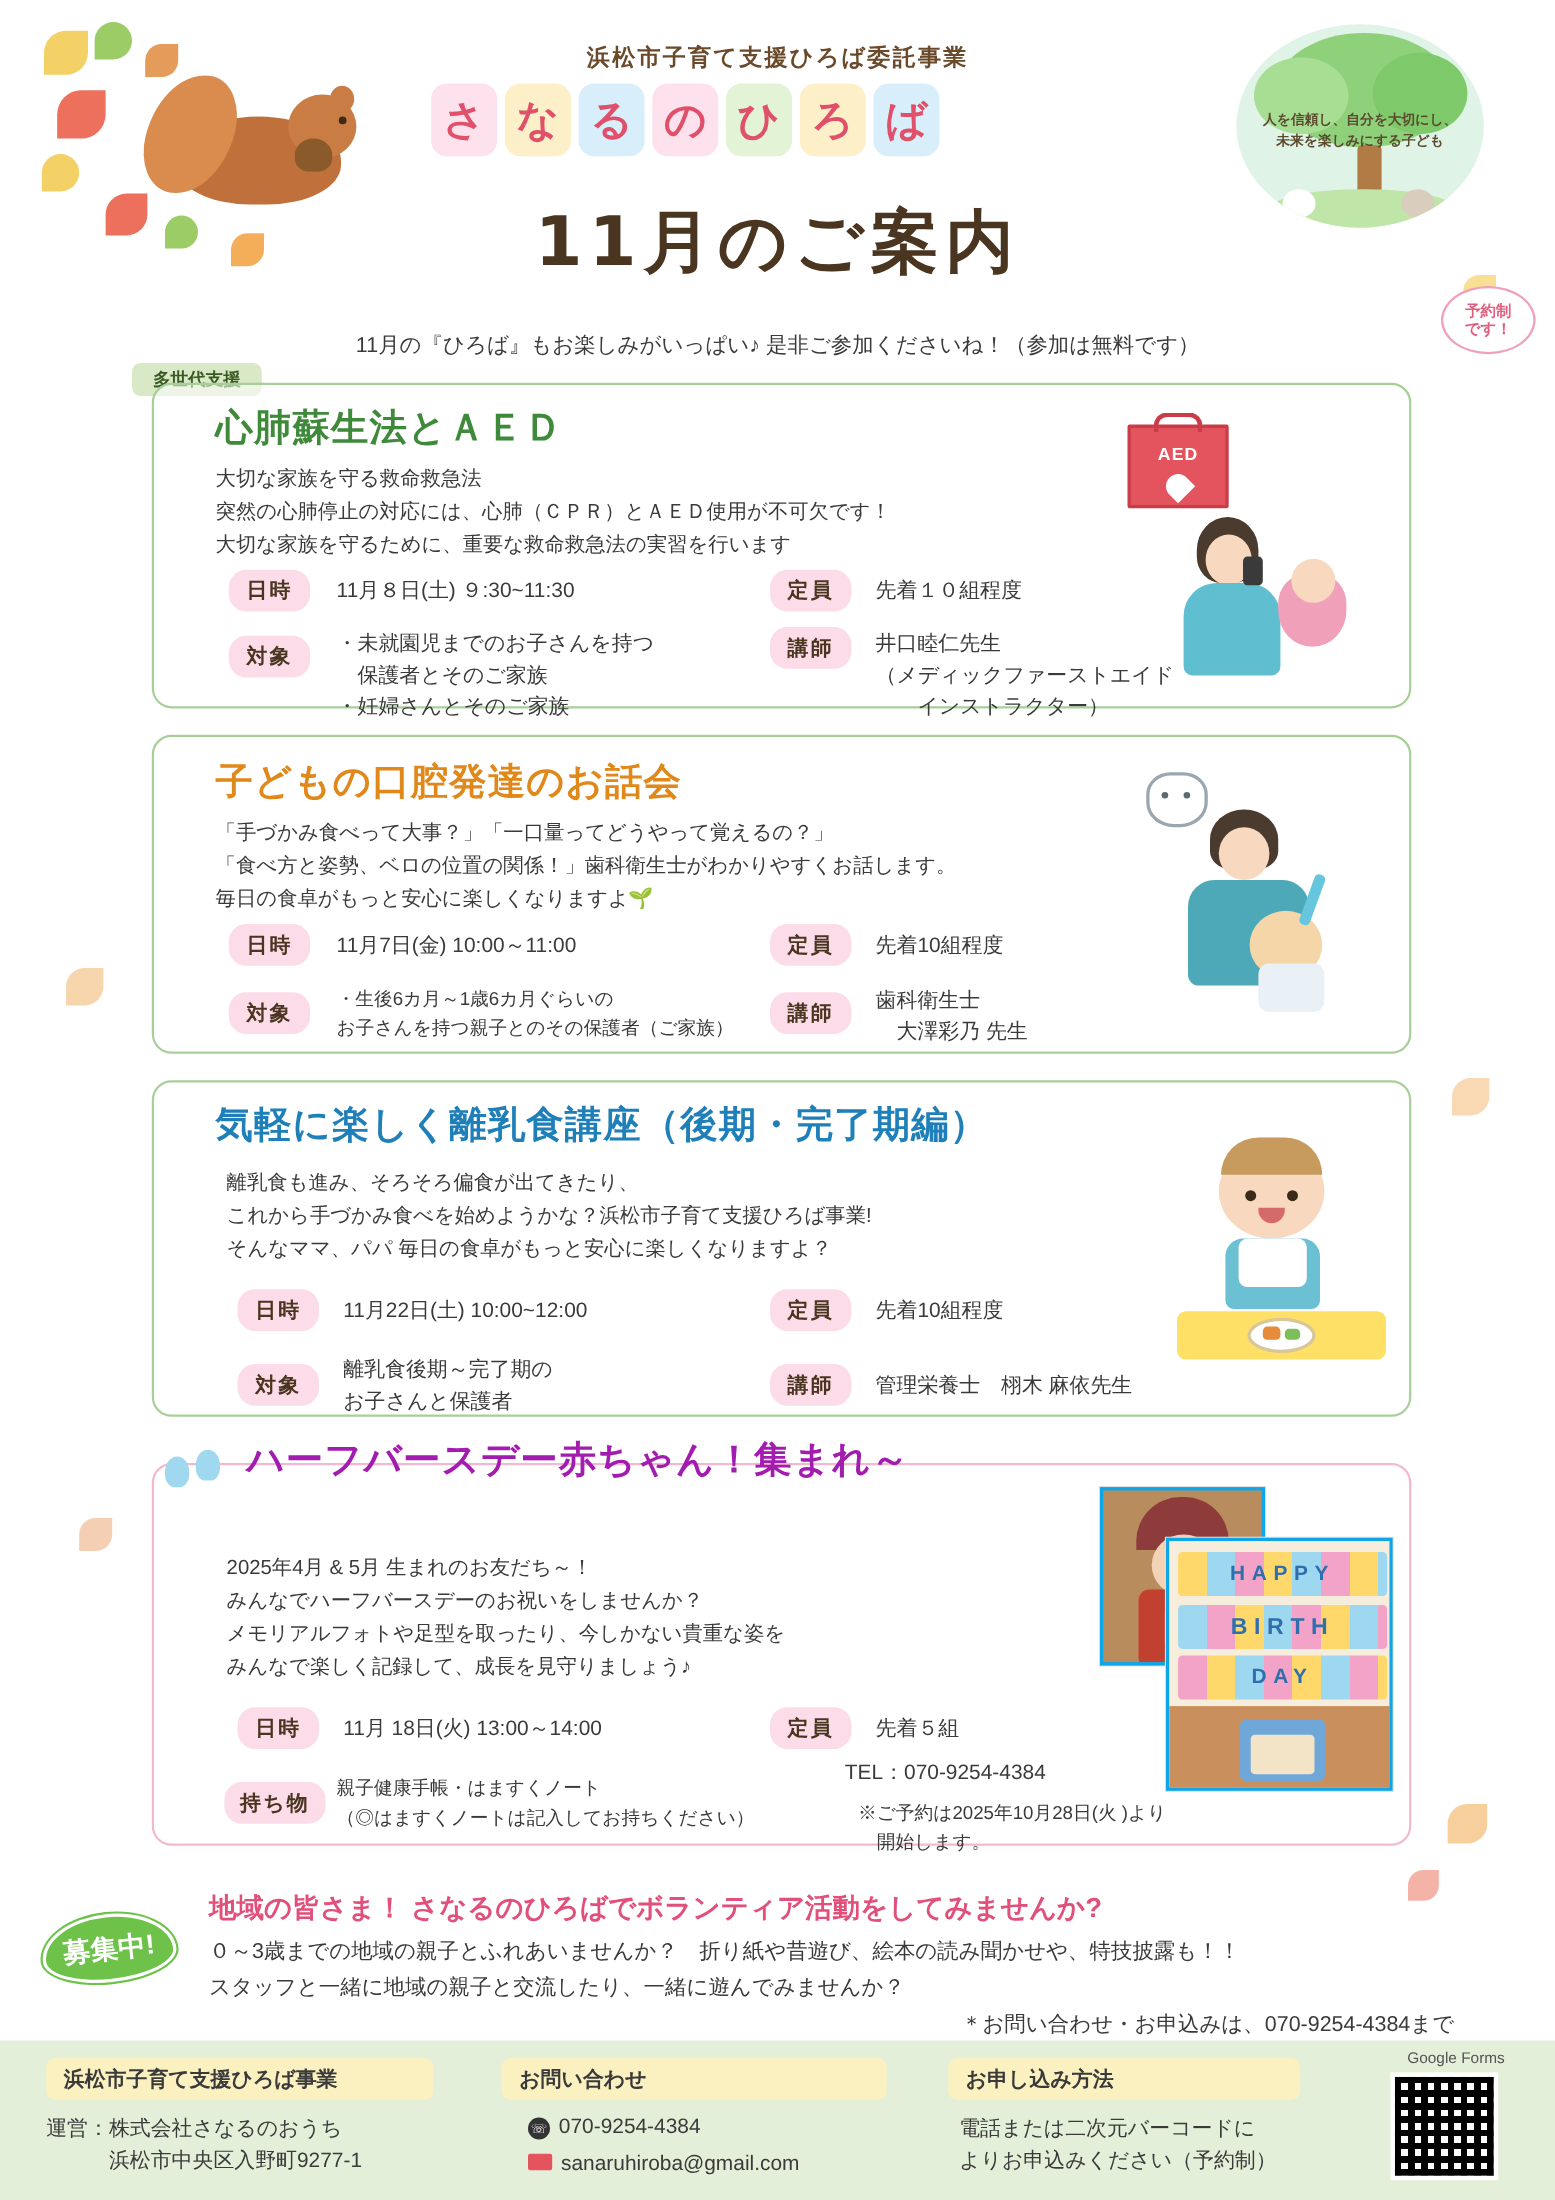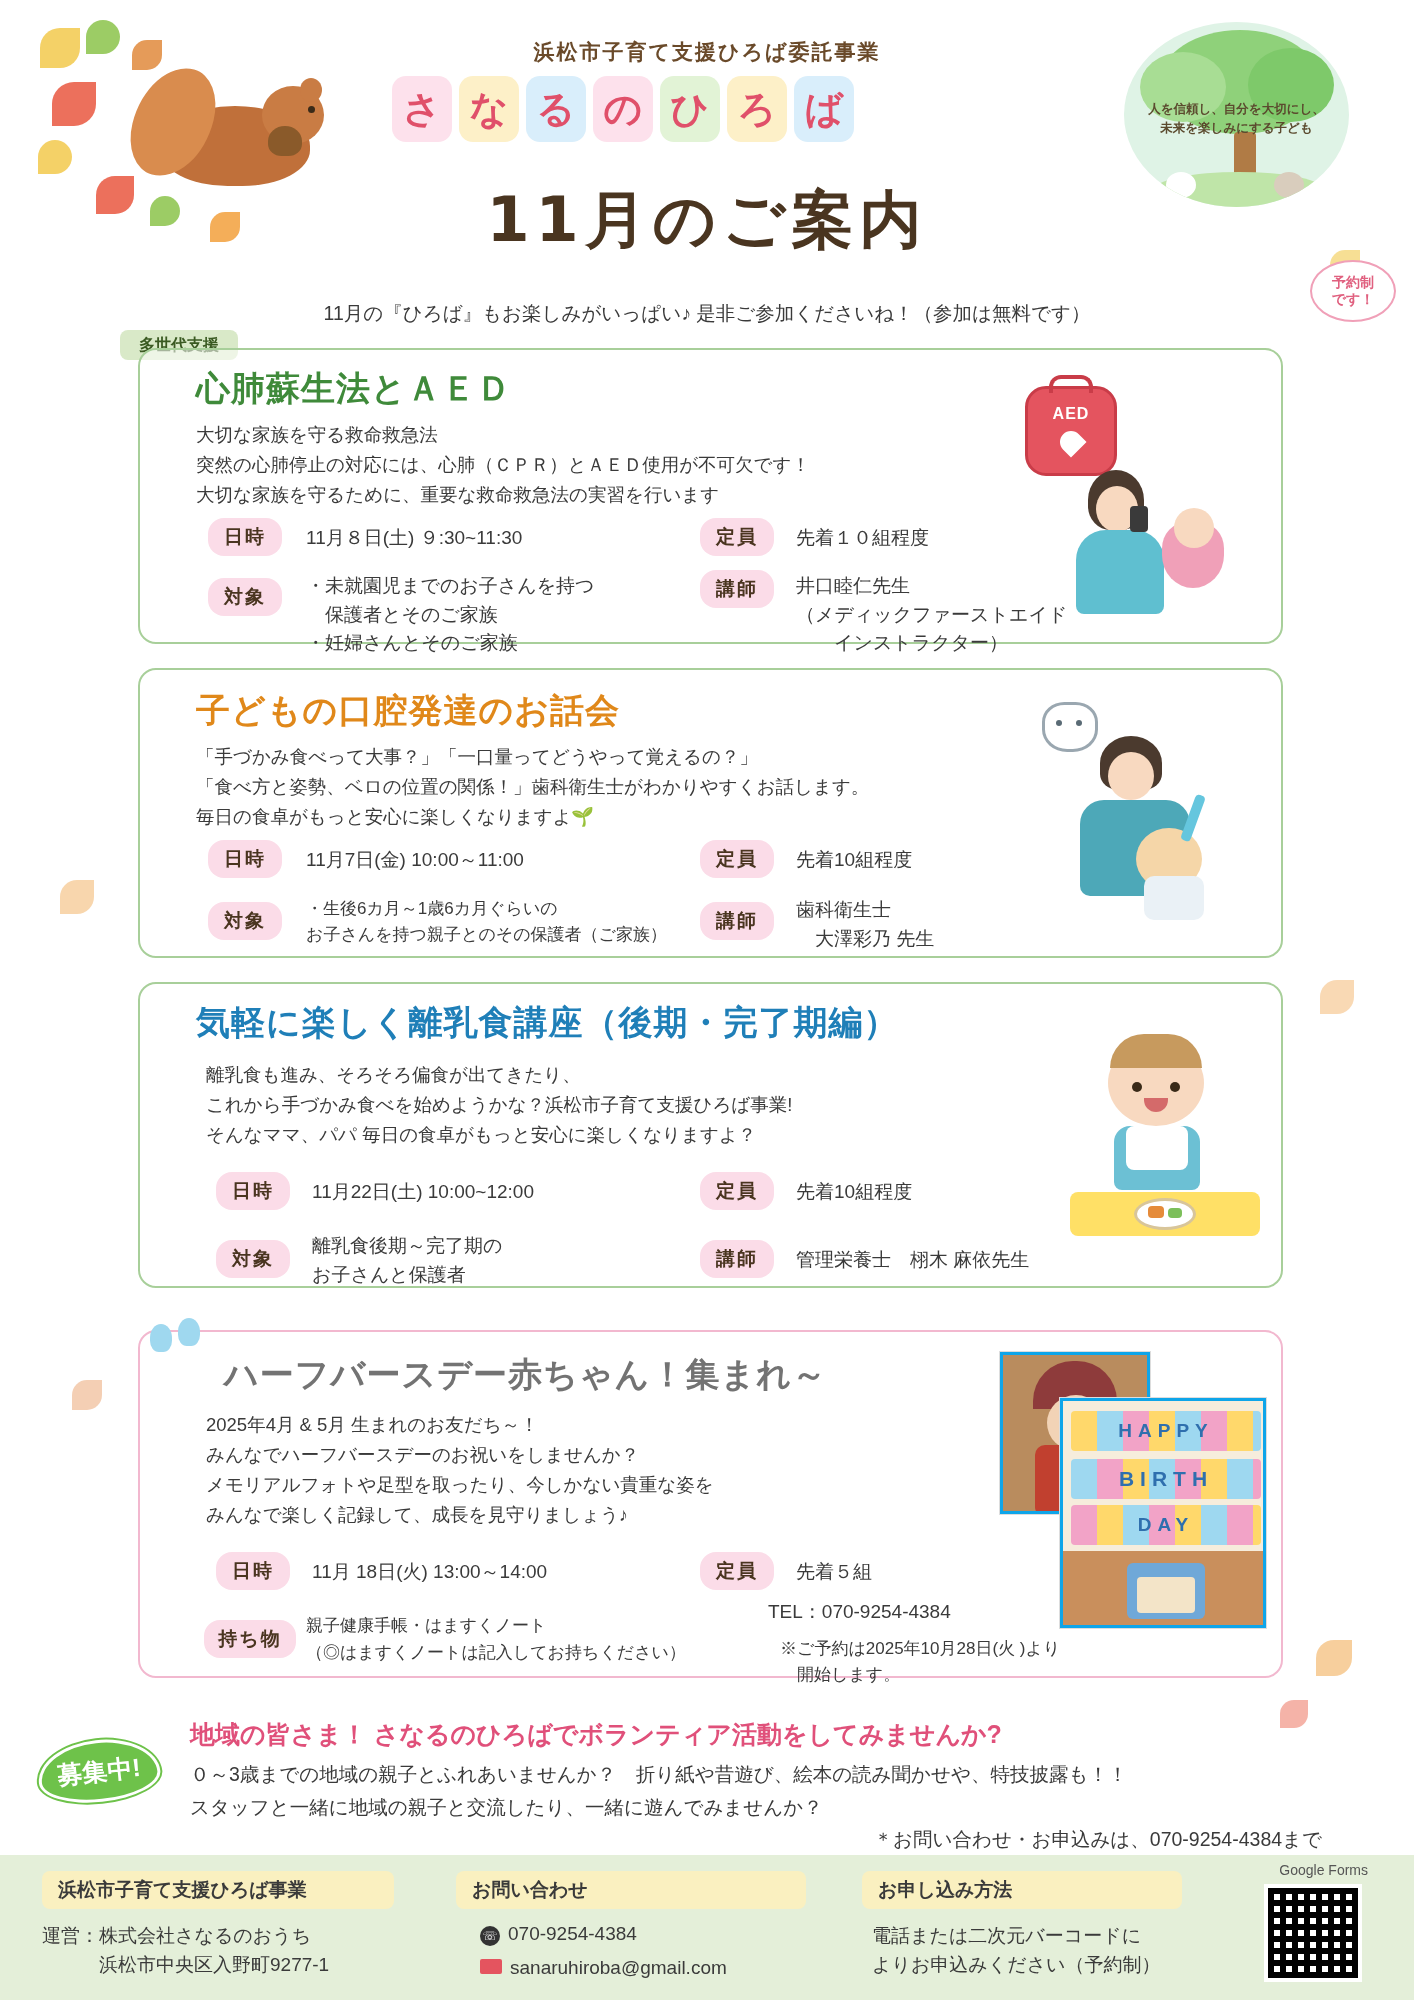--- a/index.html
+++ b/index.html
@@ -83,21 +83,21 @@
 
   .badge-multi {
     position:absolute; left:120px; top:330px; width:118px; height:30px;
     background:#d9e9c8; border-radius:8px; display:flex; align-items:center; justify-content:center;
     font-size:16px; color:#3a5a22; font-weight:bold;
   }
 
   
   .ill { position:absolute; }
   .aed-box {
-    position:absolute; width:92px; height:90px; background:#e4545f; border-radius:21px;
+    position:absolute; width:92px; height:76px; background:#e4545f; border-radius:2px;
     border:3px solid #c93c48;
   }
   .aed-label { position:absolute; left:0; right:0; top:16px; text-align:center; color:#fff; font-size:16px; font-weight:bold; letter-spacing:1px;}
   .aed-heart { position:absolute; left:50%; top:42px; transform:translateX(-50%); width:22px; height:22px; background:#fff; border-radius:3px;}
   .handle { position:absolute; left:50%; top:-14px; transform:translateX(-50%); width:44px; height:18px; border:4px solid #c93c48; border-bottom:none; border-radius:12px 12px 0 0;}
 
   .photo {
     position:absolute; border:3px solid #0ea5e9; box-shadow:0 0 0 1px #ddd;
     background:#c9a27a; overflow:hidden;
   }
@@ -289,21 +289,21 @@
     <div style="position:absolute;left:74px;top:158px;width:62px;height:32px;background:#fff;border-radius:50%;border:3px solid #d8c59a;"></div>
     <div style="position:absolute;left:88px;top:166px;width:16px;height:12px;background:#e58b3a;border-radius:4px;"></div>
     <div style="position:absolute;left:108px;top:168px;width:14px;height:10px;background:#7cbf5a;border-radius:4px;"></div>
   </div>
 
   <div class="card pink" style="top:1330px;height:348px;"></div>
   <div class="ill" style="left:150px;top:1318px;width:56px;height:40px;">
     <div style="position:absolute;left:0;top:6px;width:22px;height:28px;background:#9fd8ef;border-radius:50% 50% 40% 40%;"></div>
     <div style="position:absolute;left:28px;top:0px;width:22px;height:28px;background:#9fd8ef;border-radius:50% 50% 40% 40%;"></div>
   </div>
-  <div class="card-title" style="left:224px;top:1352px;color:#737373;text-align:center;">ハーフバースデー赤ちゃん！集まれ～</div>
+  <div class="card-title" style="left:224px;top:1304px;color:#a21caf;text-align:center;">ハーフバースデー赤ちゃん！集まれ～</div>
   <div class="body-text" style="left:206px;top:1410px;width:700px;">
     <div>2025年4月 &amp; 5月 生まれのお友だち～！</div>
     <div>みんなでハーフバースデーのお祝いをしませんか？</div>
     <div>メモリアルフォトや足型を取ったり、今しかない貴重な姿を</div>
     <div>みんなで楽しく記録して、成長を見守りましょう♪</div>
   </div>
   <div class="tag w" style="left:216px;top:1552px;">日時</div>
   <div class="fieldval" style="left:312px;top:1558px;">11月 18日(火) 13:00～14:00</div>
   <div class="tag w" style="left:700px;top:1552px;">定員</div>
   <div class="fieldval" style="left:796px;top:1558px;">先着５組</div>

